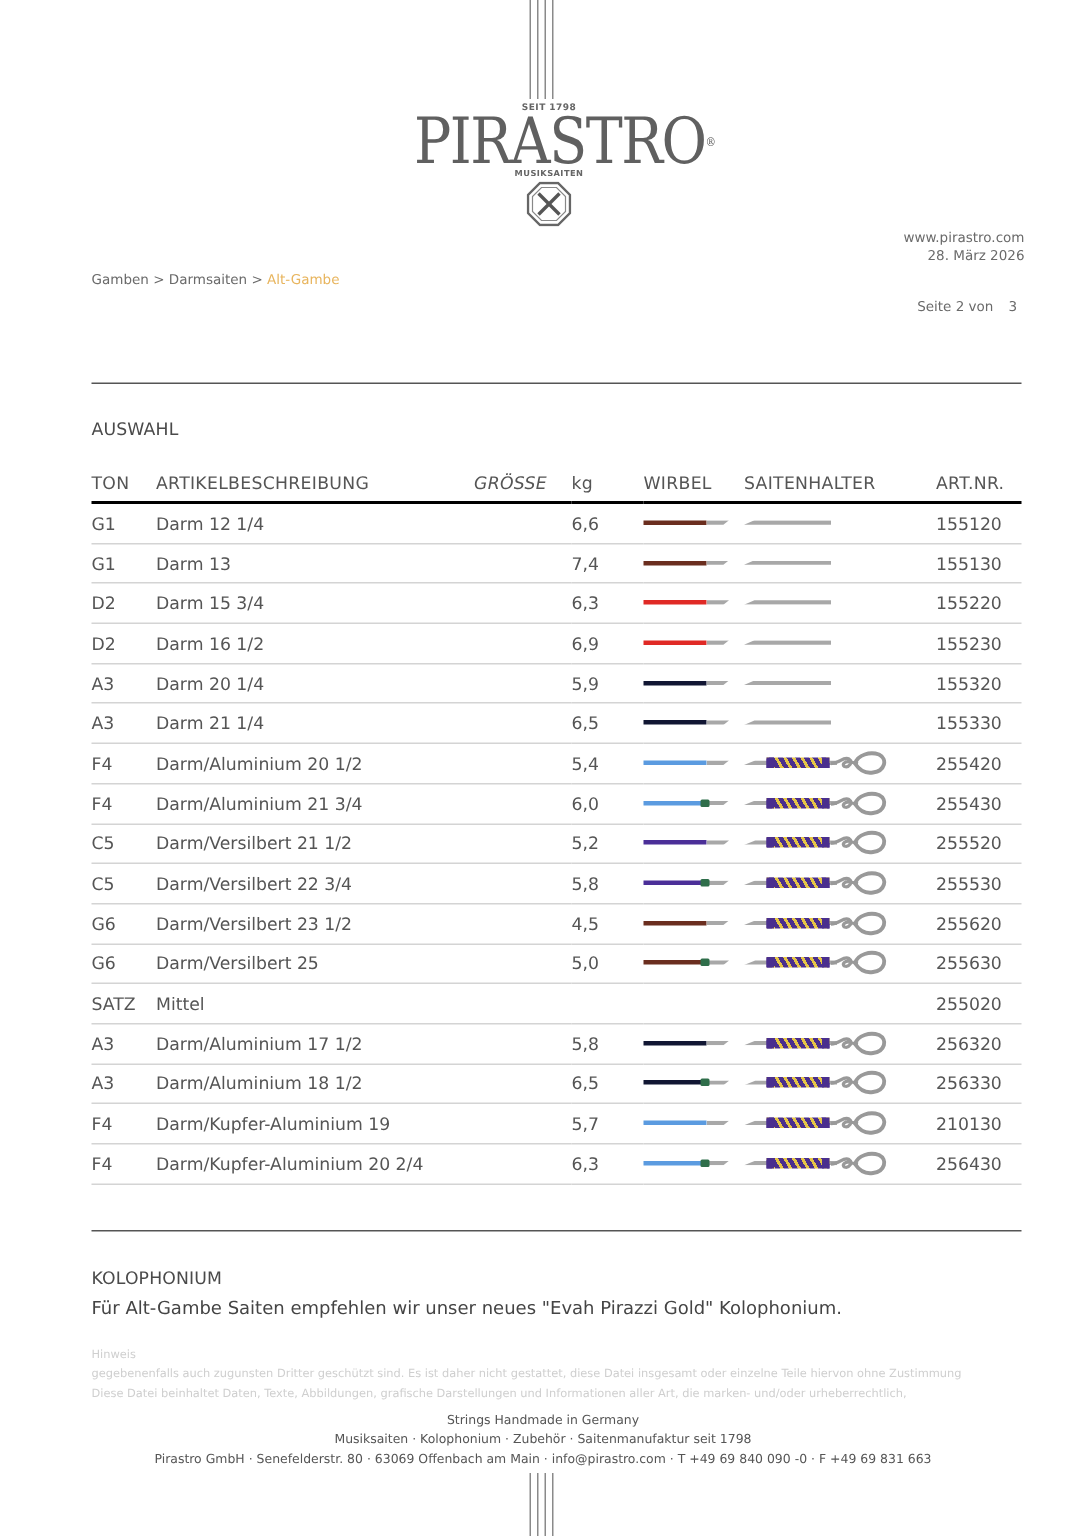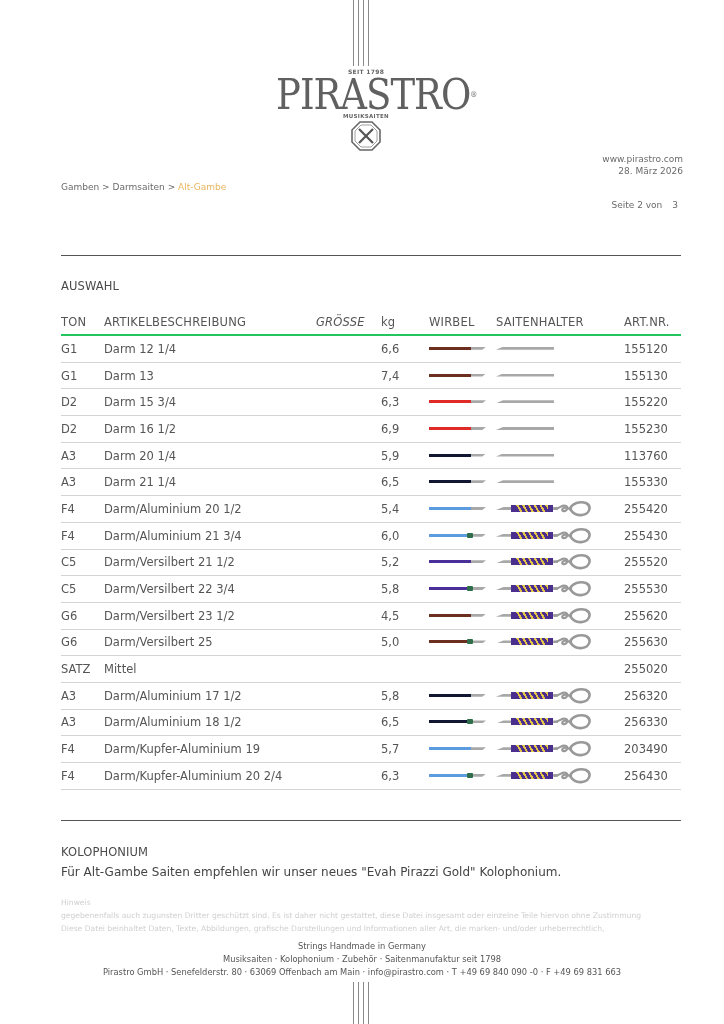--- a/index.html
+++ b/index.html
@@ -22,21 +22,21 @@
   .breadcrumb .active { color: #e8b55e; }
   .meta-right { right: 41px; top: 153px; text-align: right; font-size: 9px; color: #6a6a6a; line-height: 12px; }
   .page-num { right: 46px; top: 200px; font-size: 9px; color: #6a6a6a; }
   .page-num .num { margin-left: 10px; }
 
   .rule-dark { position: absolute; left: 61px; width: 620px; height: 1px; background: #555; }
 
   .section-title { position: absolute; left: 61px; font-size: 11.5px; color: #4a4a4a; letter-spacing: 0.1px; }
 
   table.sel { position: absolute; left: 61px; top: 310px; width: 620px; border-collapse: collapse; font-size: 11.5px; color: #555; }
-  table.sel th { font-weight: normal; text-align: left; height: 24px; padding: 0; border-bottom: 2px solid #22c55e; color: #555; letter-spacing: 0.2px; }
+  table.sel th { font-weight: normal; text-align: left; height: 24px; padding: 0; border-bottom: 2px solid #000000; color: #555; letter-spacing: 0.2px; }
   table.sel td { height: 25.7px; padding: 0; border-bottom: 1px solid #d4d4d4; vertical-align: middle; }
   .c-ton { width: 43px; }
   .c-desc { width: 212px; }
   .c-size { width: 65px; font-style: italic; }
   .c-kg { width: 48px; }
   .c-wir { width: 67px; margin-left: 14px; }
   .c-sh { width: 128px; }
   .c-art { text-align: left; }
   th.c-art { padding-left: 0; }
   td.c-art { padding-left: 3px; }
@@ -195,21 +195,21 @@
           <div class="peg">
             <div class="body" style="background:#111633"></div>
             <div class="tip"></div>
           </div>
         </td>
         <td class="c-sh">
           <div class="tail">
             <div class="plain"></div>
           </div>
         </td>
-        <td class="c-art">113760</td>
+        <td class="c-art">155320</td>
       </tr>
       <tr>
         <td class="c-ton">A3</td>
         <td class="c-desc">Darm 21 1/4</td>
         <td class="c-size"></td>
         <td class="c-kg">6,5</td>
         <td class="c-wir">
           <div class="peg">
             <div class="body" style="background:#111633"></div>
             <div class="tip"></div>
@@ -433,21 +433,21 @@
         <td class="c-sh">
           <div class="tail">
             <div class="wire"></div>
             <div class="wrap"></div>
             <svg width="38" height="18" viewBox="0 0 38 18">
               <path d="M0 9 C6 9 8 4 12 6 C15 8 12 12 9 11 C7 10 9 7 13 8 L18 9" fill="none" stroke="#999" stroke-width="2.2"></path>
               <path d="M16 9 C18 3 26 1 32 3 C38 6 36 14 28 15 C22 16 18 12 16 9 Z" fill="none" stroke="#999" stroke-width="2.6"></path>
             </svg>
           </div>
         </td>
-        <td class="c-art">203490</td>
+        <td class="c-art">210130</td>
       </tr>
       <tr>
         <td class="c-ton">F4</td>
         <td class="c-desc">Darm/Kupfer-Aluminium 20 2/4</td>
         <td class="c-size"></td>
         <td class="c-kg">6,3</td>
         <td class="c-wir">
           <div class="peg">
             <div class="body" style="background:#5b9be0"></div>
             <div class="tip"></div>

